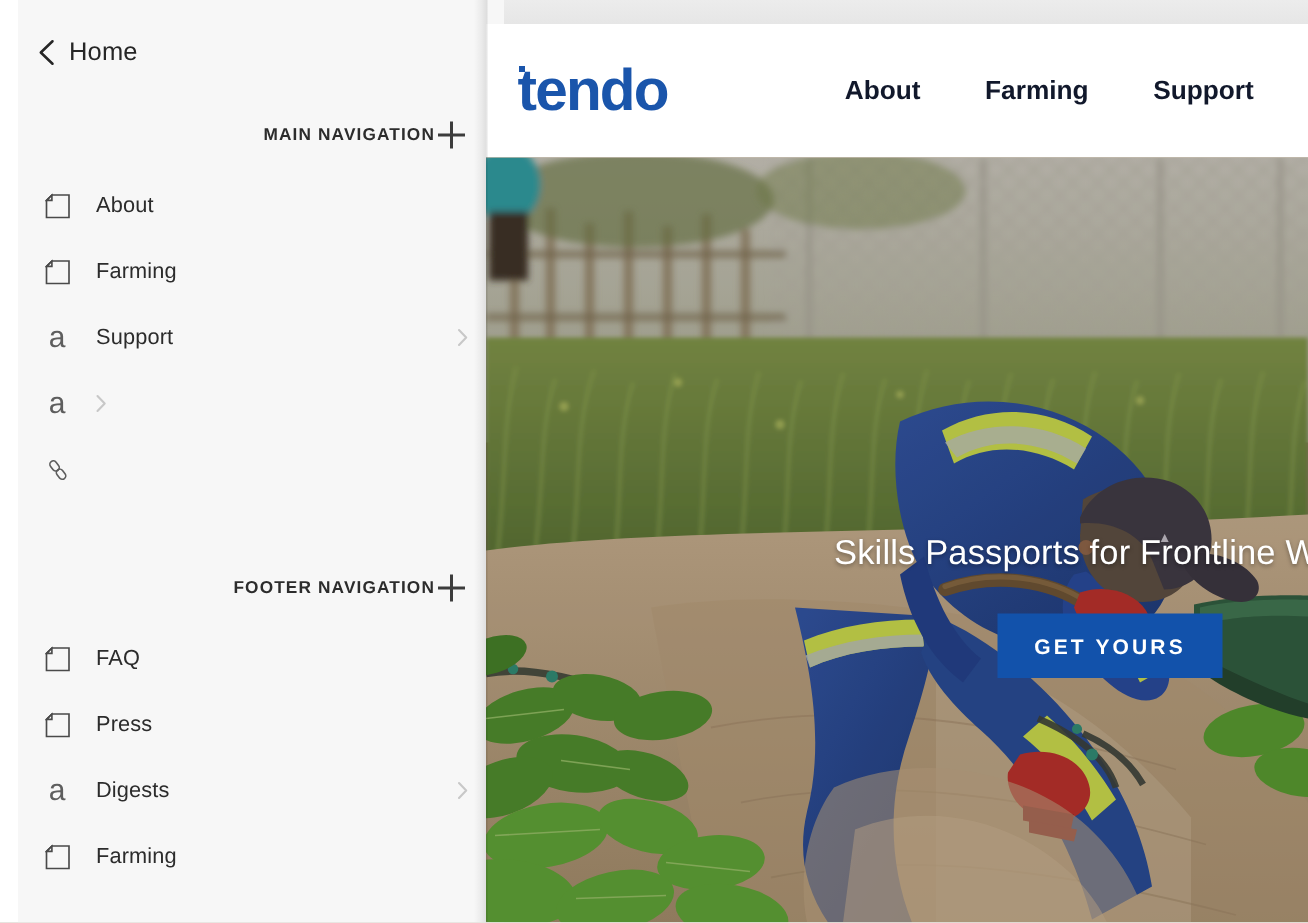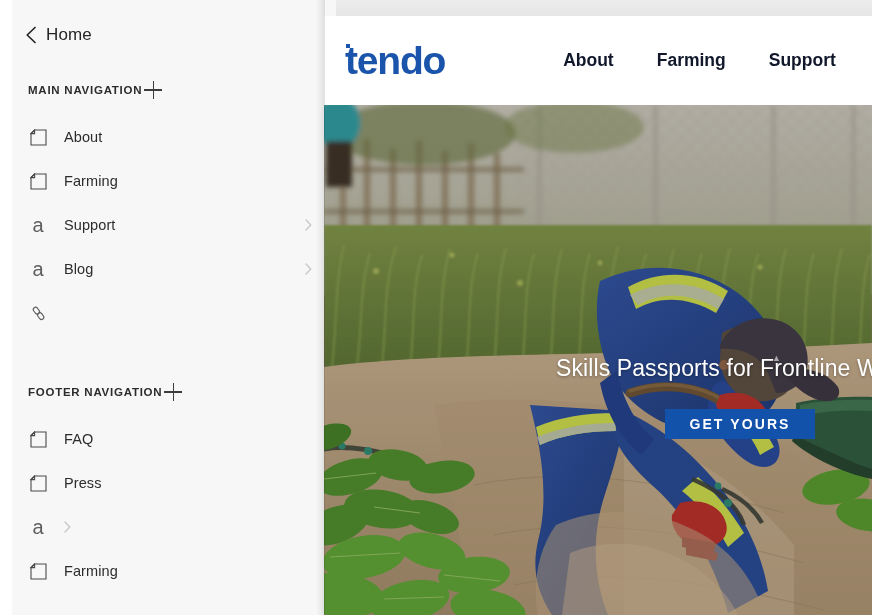--- a/index.html
+++ b/index.html
@@ -34,21 +34,21 @@
   .back-label {
     font-size: 17px; color: #262626; letter-spacing: .1px;
   }
 
   .section {
     margin-top: 32px;
   }
   .section.footer-section { margin-top: 44px; }
 
   .section-head {
-    display: flex; align-items: center; justify-content: flex-start;
+    display: flex; align-items: center; justify-content: flex-end;
     padding: 0 24px 0 16px;
     height: 26px;
   }
   .section-title {
     font-size: 11.5px; font-weight: bold; color: #2c2c2c;
     letter-spacing: .75px;
   }
   .plus-btn {
     width: 22px; height: 22px; position: relative; cursor: pointer; flex:none;
   }
@@ -134,21 +134,21 @@
     background: rgba(20,18,12,.13);
   }
   .hero-title {
     position: absolute; left: 232px; top: 250px;
     font-size: 23px; color: #ffffff; white-space: nowrap;
     letter-spacing: .1px;
     text-shadow: 0 1px 3px rgba(0,0,0,.35);
   }
   .hero-cta {
     position: absolute; left: 341px; top: 304px;
-    width: 150px; height: 30px;
+    width: 150px; height: 43px;
     background: #1252ab; color: #fff;
     display: flex; align-items: center; justify-content: center;
     font-size: 14px; font-weight: bold; letter-spacing: 2.1px;
     border: none; cursor: pointer;
   }
 </style>
 </head>
 <body>
 
 <div id="root">
@@ -201,21 +201,20 @@
           <span class="nav-label">Support</span>
           <svg class="nav-chevron" viewBox="0 0 7 12">
             <path d="M1 1 L5.8 6 L1 11" fill="none" stroke="#c8c8c8" stroke-width="1.4" stroke-linecap="round" stroke-linejoin="round"></path>
           </svg>
         </div>
 
         <div class="nav-item">
           <span class="nav-icon">
             <span class="glyph-a">a</span>
           </span>
-          <span class="nav-label">Blog</span>
           <svg class="nav-chevron" viewBox="0 0 7 12">
             <path d="M1 1 L5.8 6 L1 11" fill="none" stroke="#c8c8c8" stroke-width="1.4" stroke-linecap="round" stroke-linejoin="round"></path>
           </svg>
         </div>
 
         <div class="nav-item">
           <span class="nav-icon">
             <svg width="17" height="17" viewBox="0 0 17 17">
               <g fill="none" stroke="#5e5e5e" stroke-width="1.1" transform="rotate(-38 8.5 8.5)">
                 <rect x="6.3" y="1.3" width="4.6" height="7.3" rx="2.3"></rect>
@@ -253,20 +252,21 @@
               <path d="M4.6 1 L1 4.6 L4.6 4.6 Z" fill="none" stroke="#4a4a4a" stroke-width="1.1"></path>
             </svg>
           </span>
           <span class="nav-label">Press</span>
         </div>
 
         <div class="nav-item">
           <span class="nav-icon">
             <span class="glyph-a">a</span>
           </span>
+          <span class="nav-label">Digests</span>
           <svg class="nav-chevron" viewBox="0 0 7 12">
             <path d="M1 1 L5.8 6 L1 11" fill="none" stroke="#c8c8c8" stroke-width="1.4" stroke-linecap="round" stroke-linejoin="round"></path>
           </svg>
         </div>
 
         <div class="nav-item">
           <span class="nav-icon">
             <svg width="17" height="17" viewBox="0 0 17 17">
               <path d="M4.6 1 L16 1 L16 16 L1 16 L1 4.6 Z" fill="none" stroke="#4a4a4a" stroke-width="1.1"></path>
               <path d="M4.6 1 L1 4.6 L4.6 4.6 Z" fill="none" stroke="#4a4a4a" stroke-width="1.1"></path>

